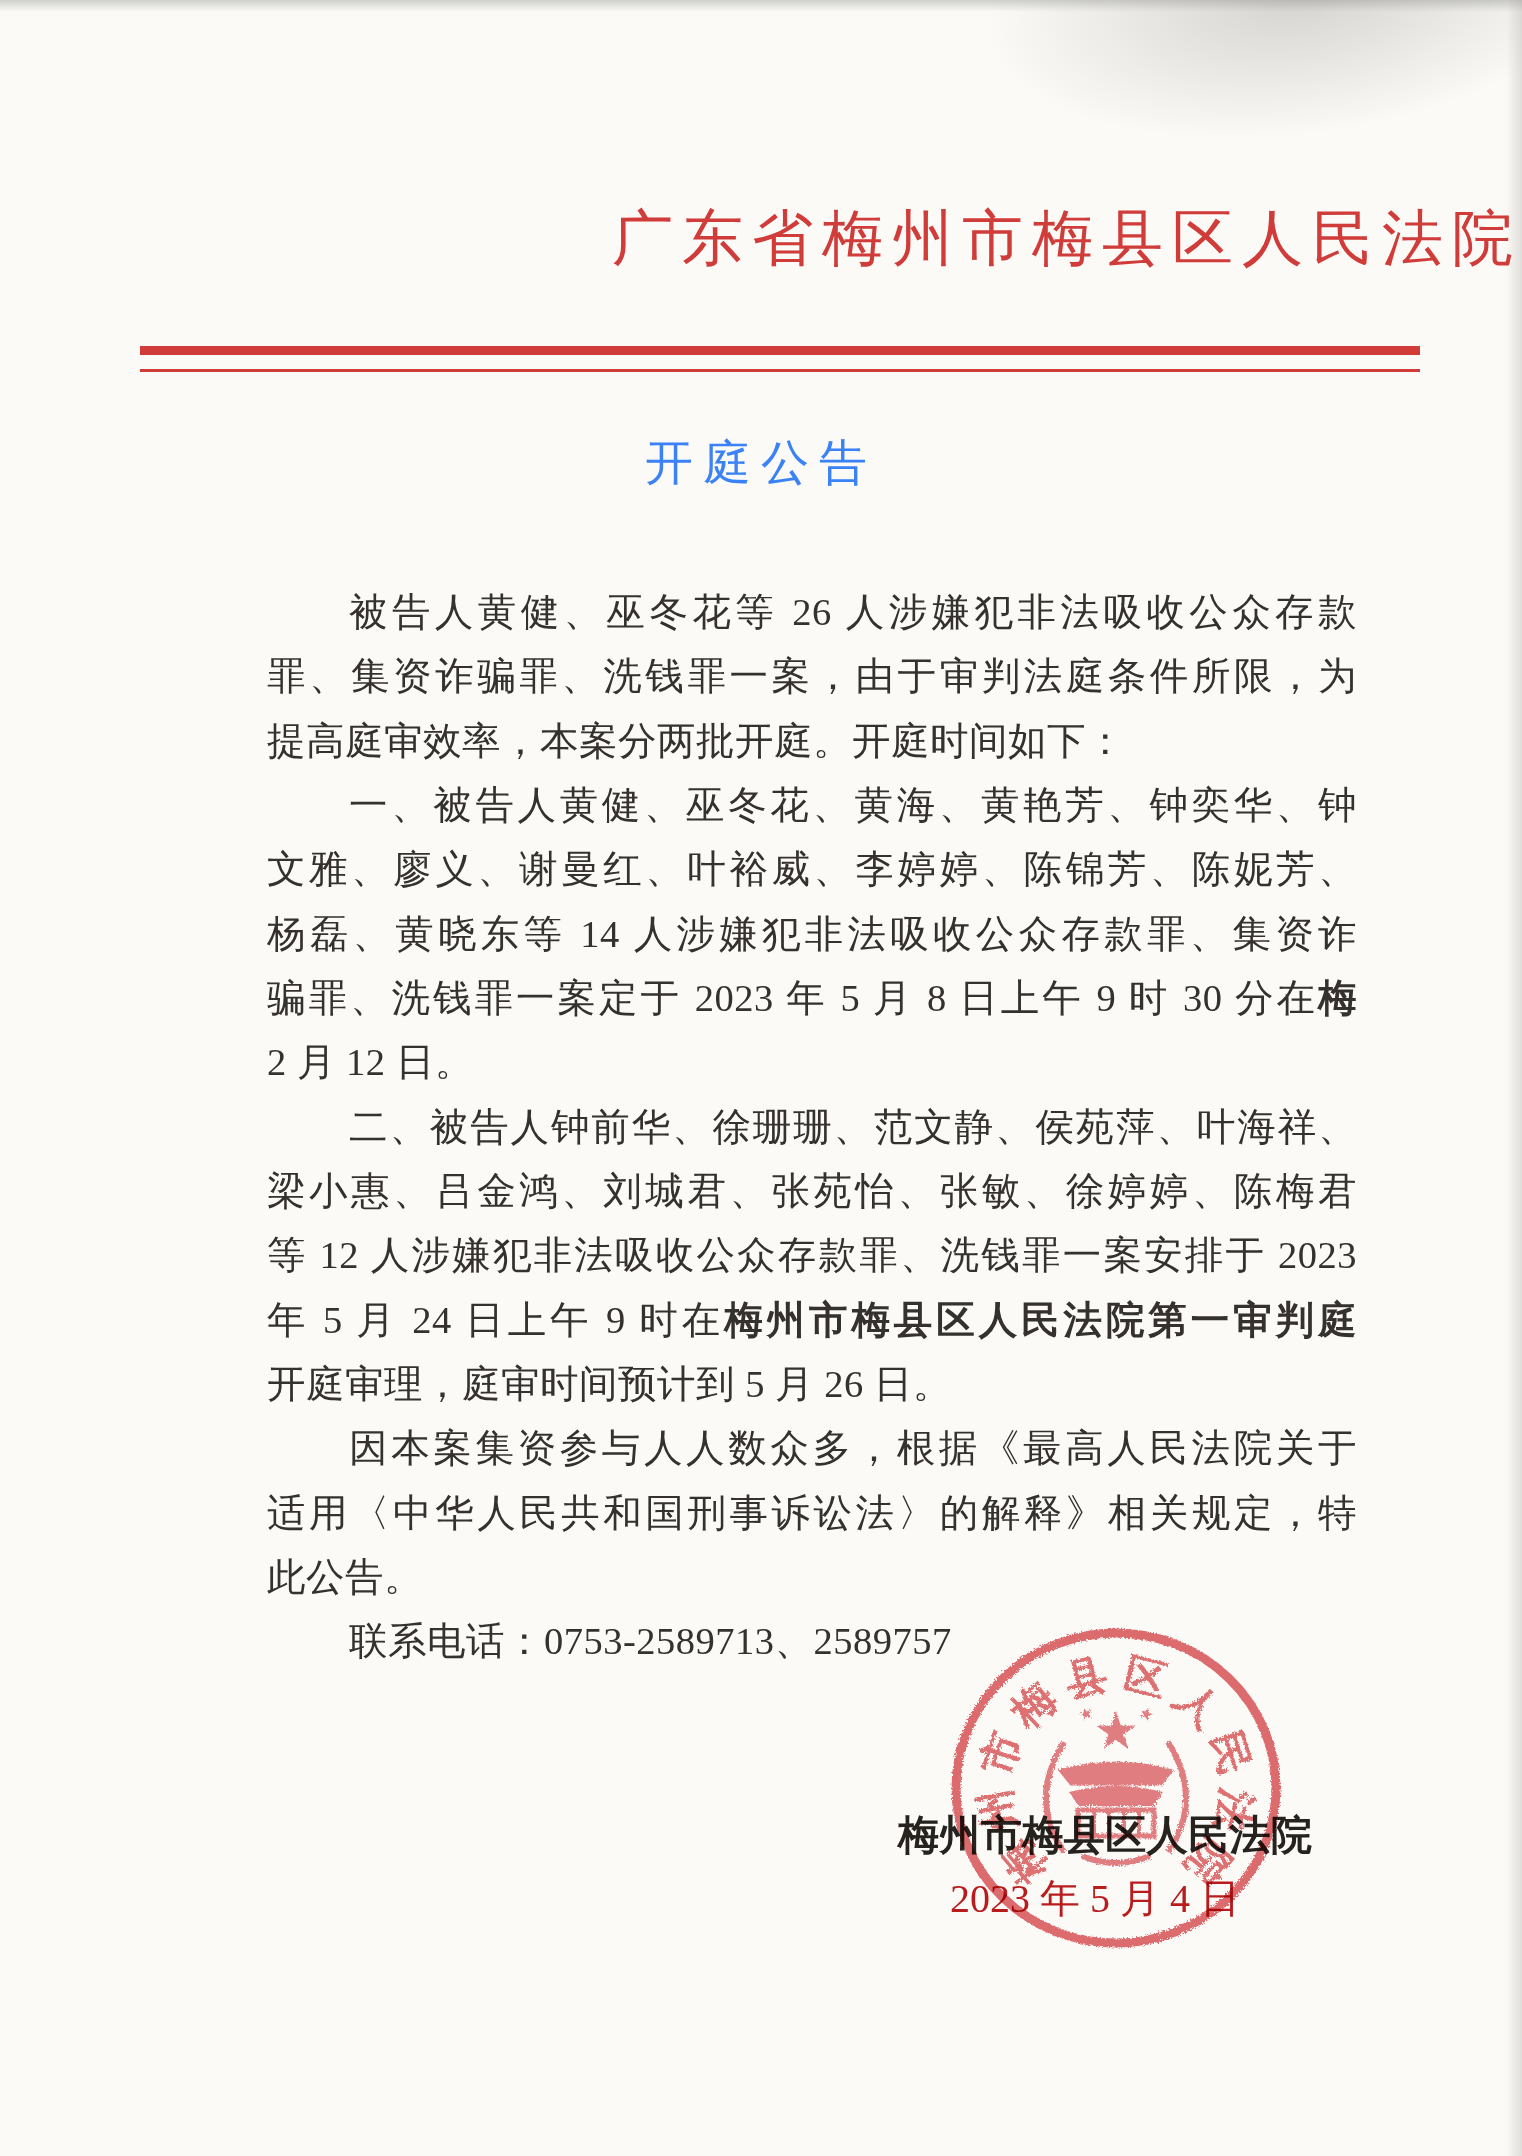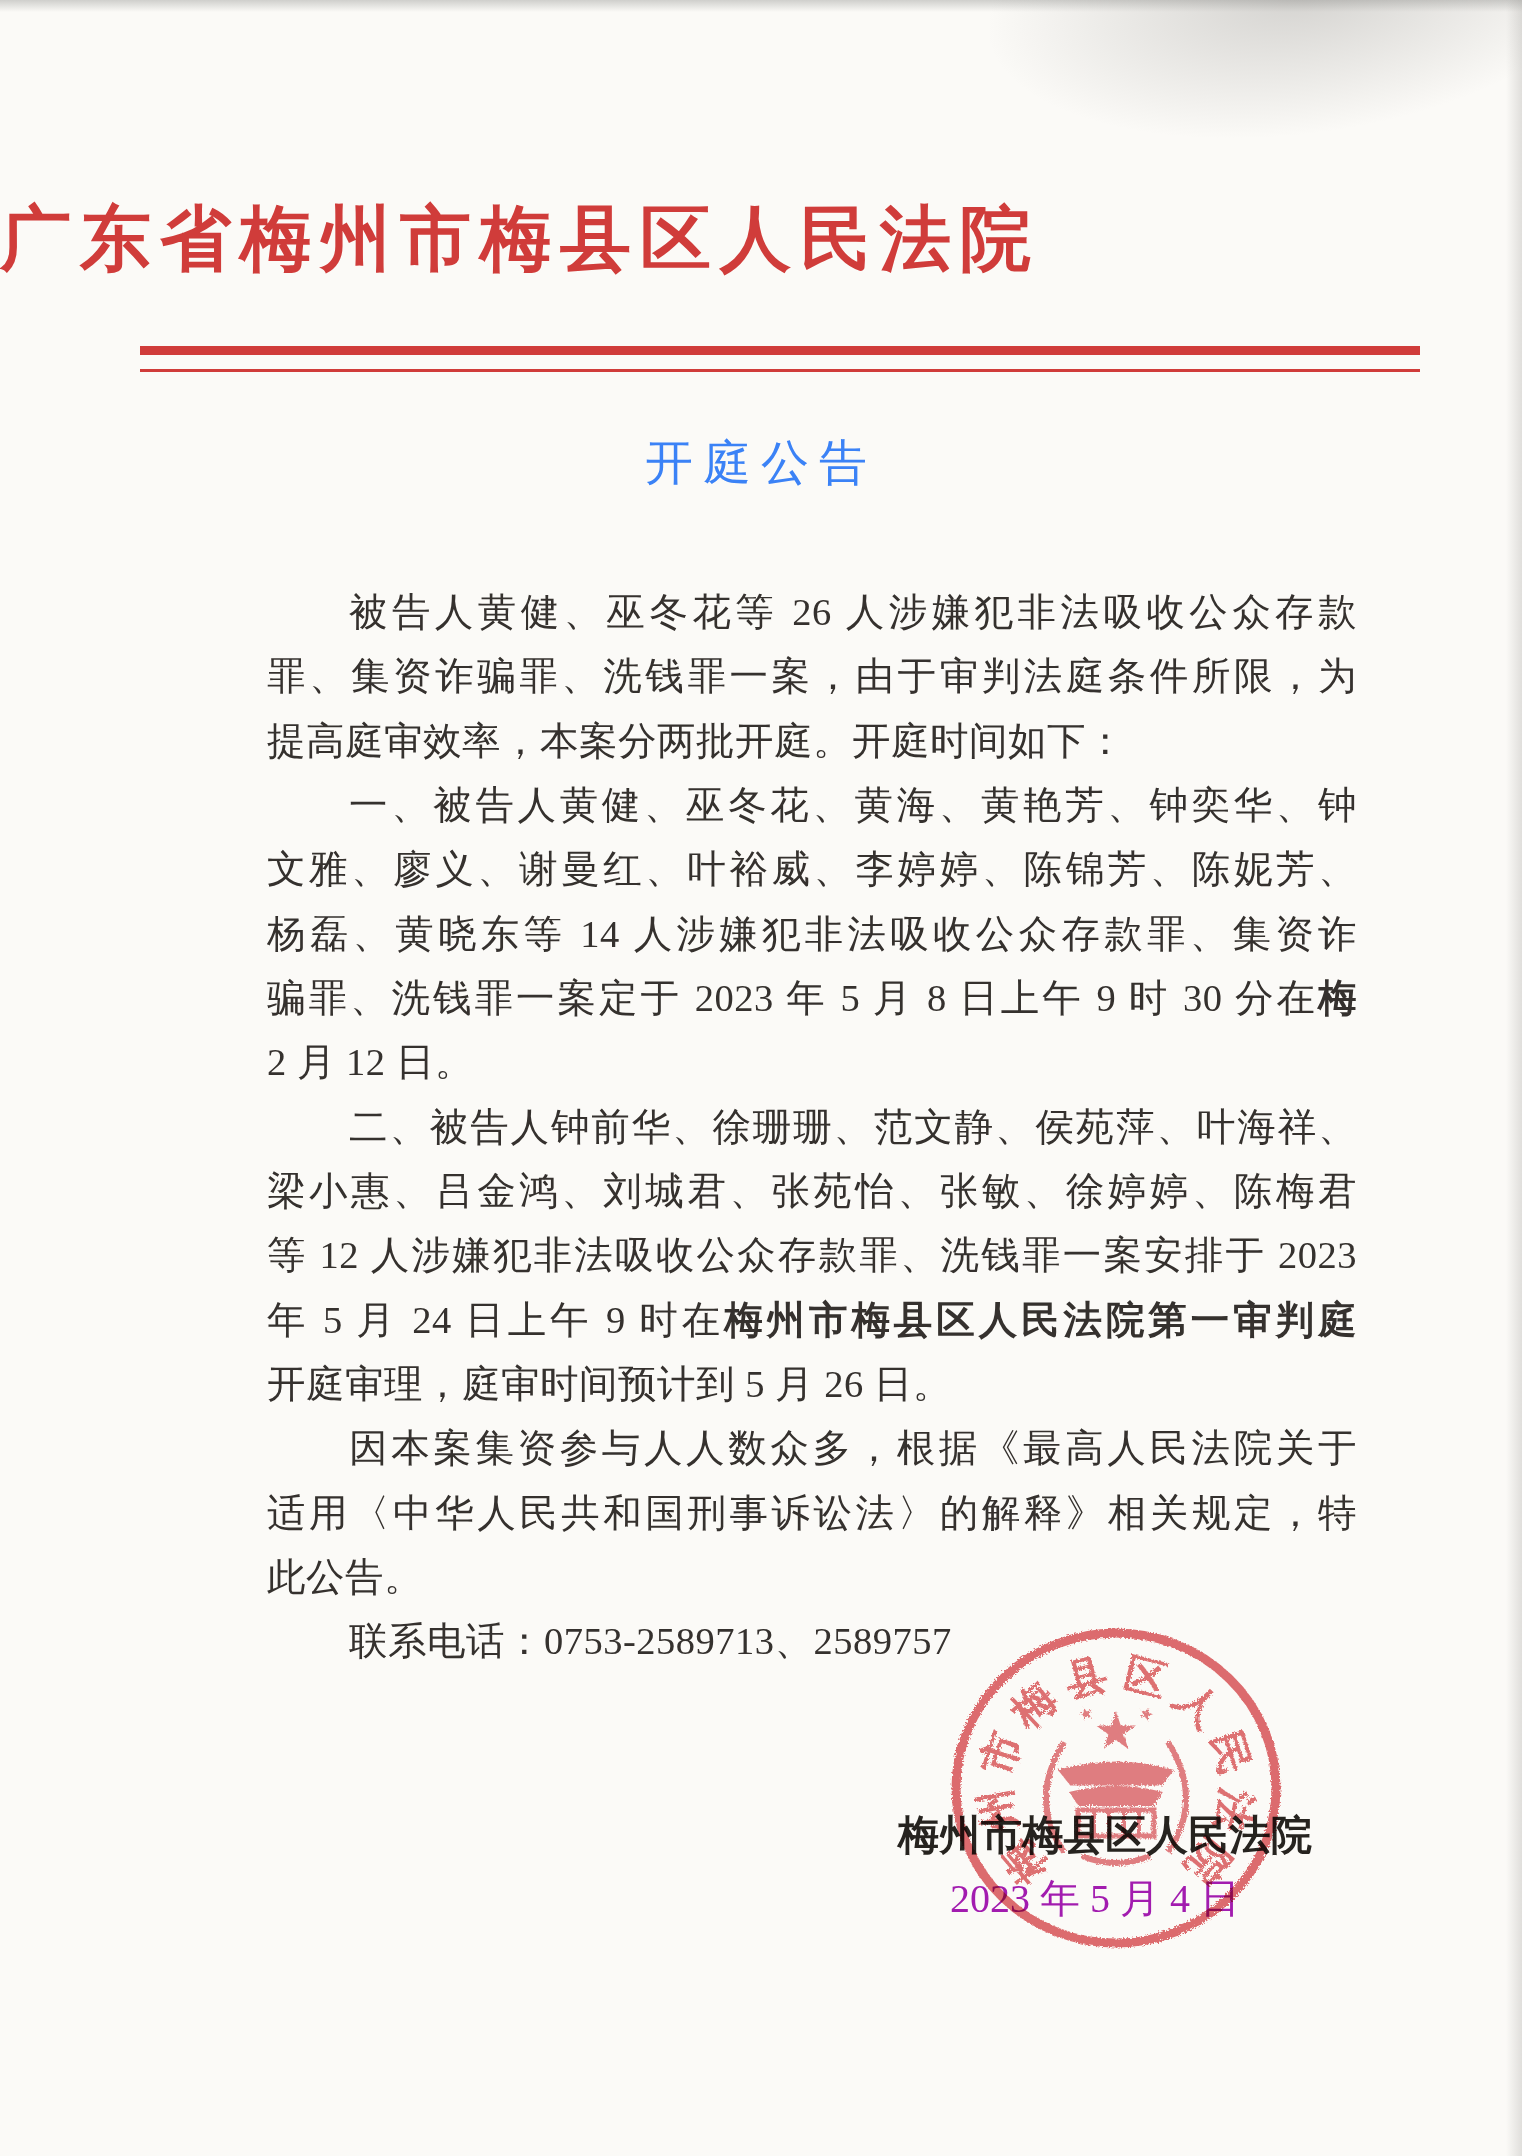--- a/index.html
+++ b/index.html
@@ -29,23 +29,23 @@
     background:radial-gradient(ellipse at 55% 35%,rgba(150,148,145,0.38),rgba(150,148,145,0) 65%);
     transform:rotate(-7deg);
   }
   .scan-right{
     position:absolute;right:0;top:0;width:16px;height:100%;
     background:linear-gradient(to left,rgba(160,158,155,0.30),rgba(160,158,155,0));
   }
   
   .court-header{
     position:absolute;left:0;top:178px;width:100%;
-    text-align:left;
-    font-size:71px;line-height:122px;
-    font-weight:bold;
+    text-align:right;
+    font-size:61px;line-height:122px;
+    font-weight:normal;
     letter-spacing:9px;
     color:var(--header-red);
     white-space:nowrap;
   }
   .rule{position:absolute;left:140px;width:1280px;background:var(--header-red);}
   .rule-thick{top:346px;height:9px;}
   .rule-thin{top:369px;height:3px;}
   
   .doc-title{
     position:absolute;left:0;top:428px;width:100%;
@@ -79,21 +79,21 @@
     position:absolute;left:898px;top:1812px;width:414px;
     font-size:41px;line-height:46px;
     text-align:justify;text-align-last:justify;text-justify:inter-character;
     color:#26231f;
     font-weight:bold;
   }
   .sig-date{
     position:absolute;left:930px;top:1876px;width:330px;
     font-size:40px;line-height:46px;
     text-align:center;
-    color:#a21caf;
+    color:#b91c1c;
     white-space:nowrap;
   }
   
   .seal{
     position:absolute;left:941px;top:1615px;
     width:350px;height:350px;
     mix-blend-mode:multiply;
     opacity:0.88;
   }
 </style>

